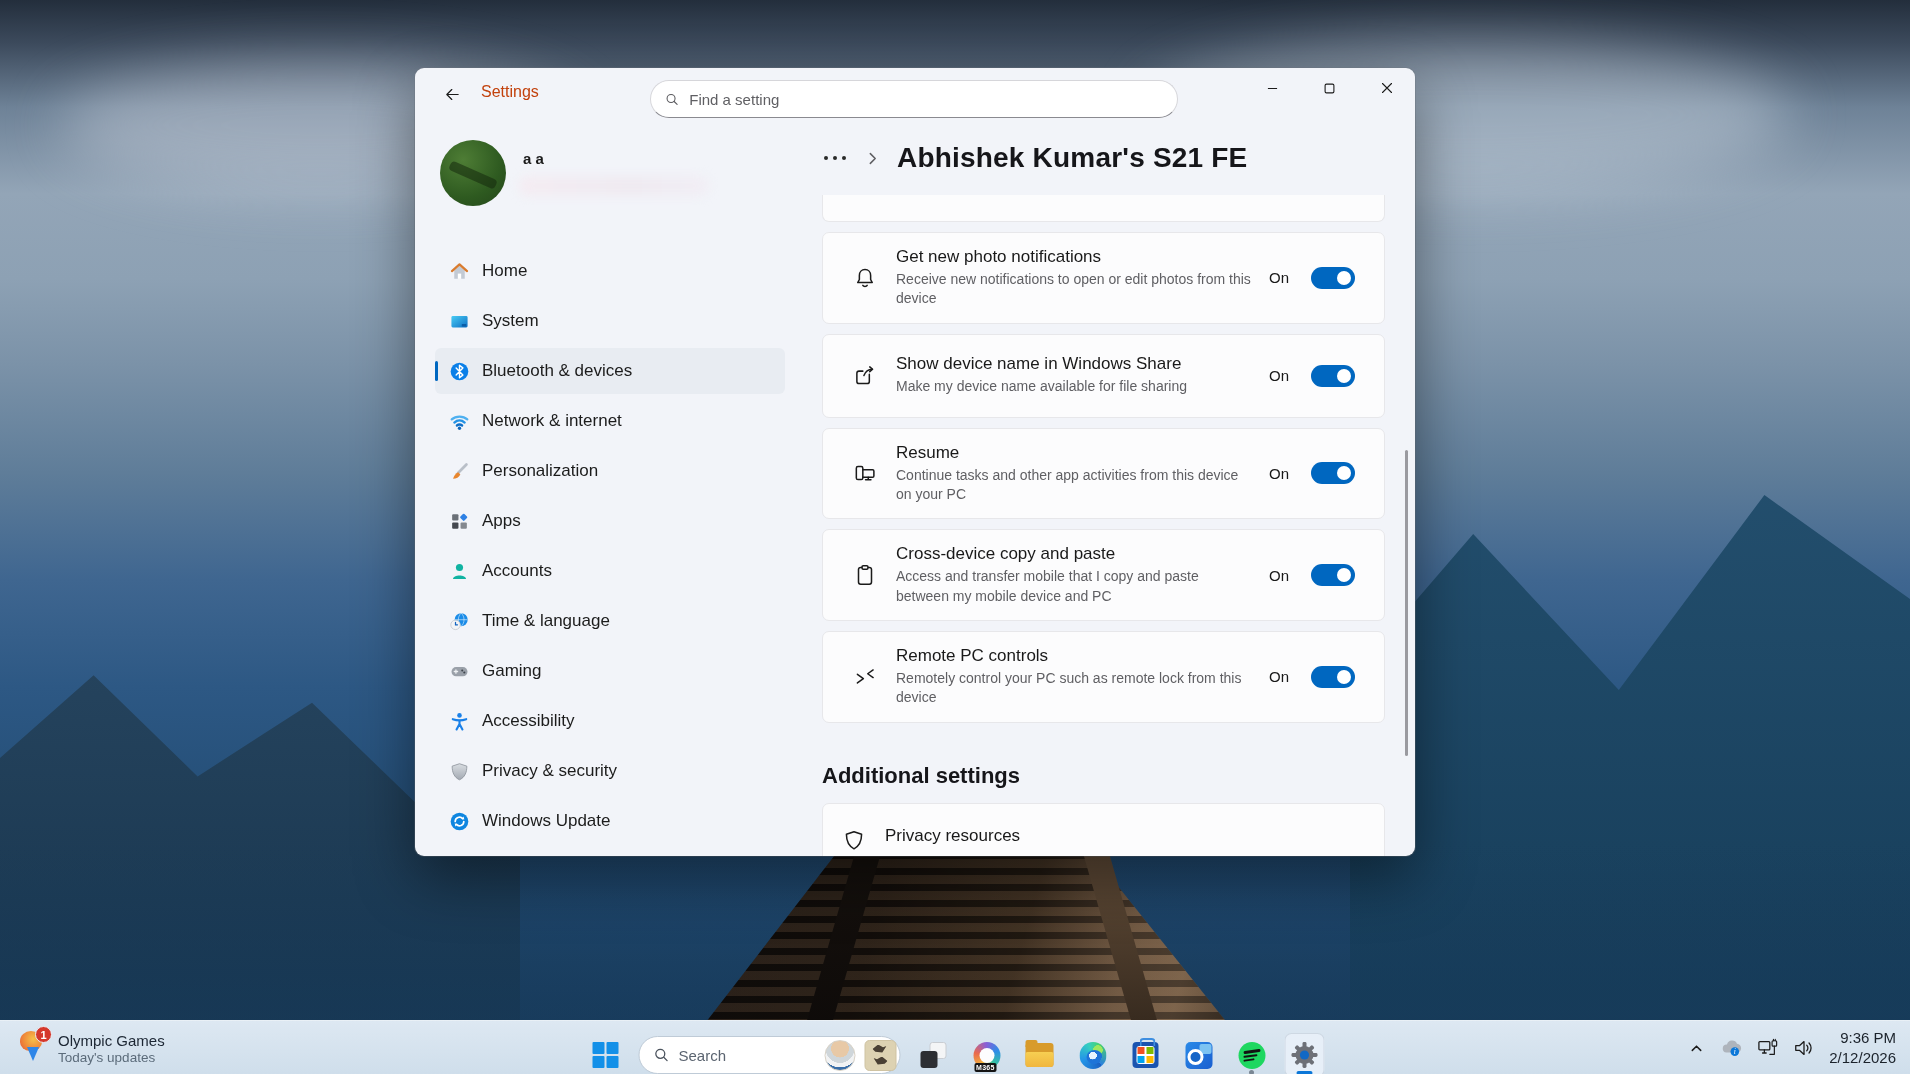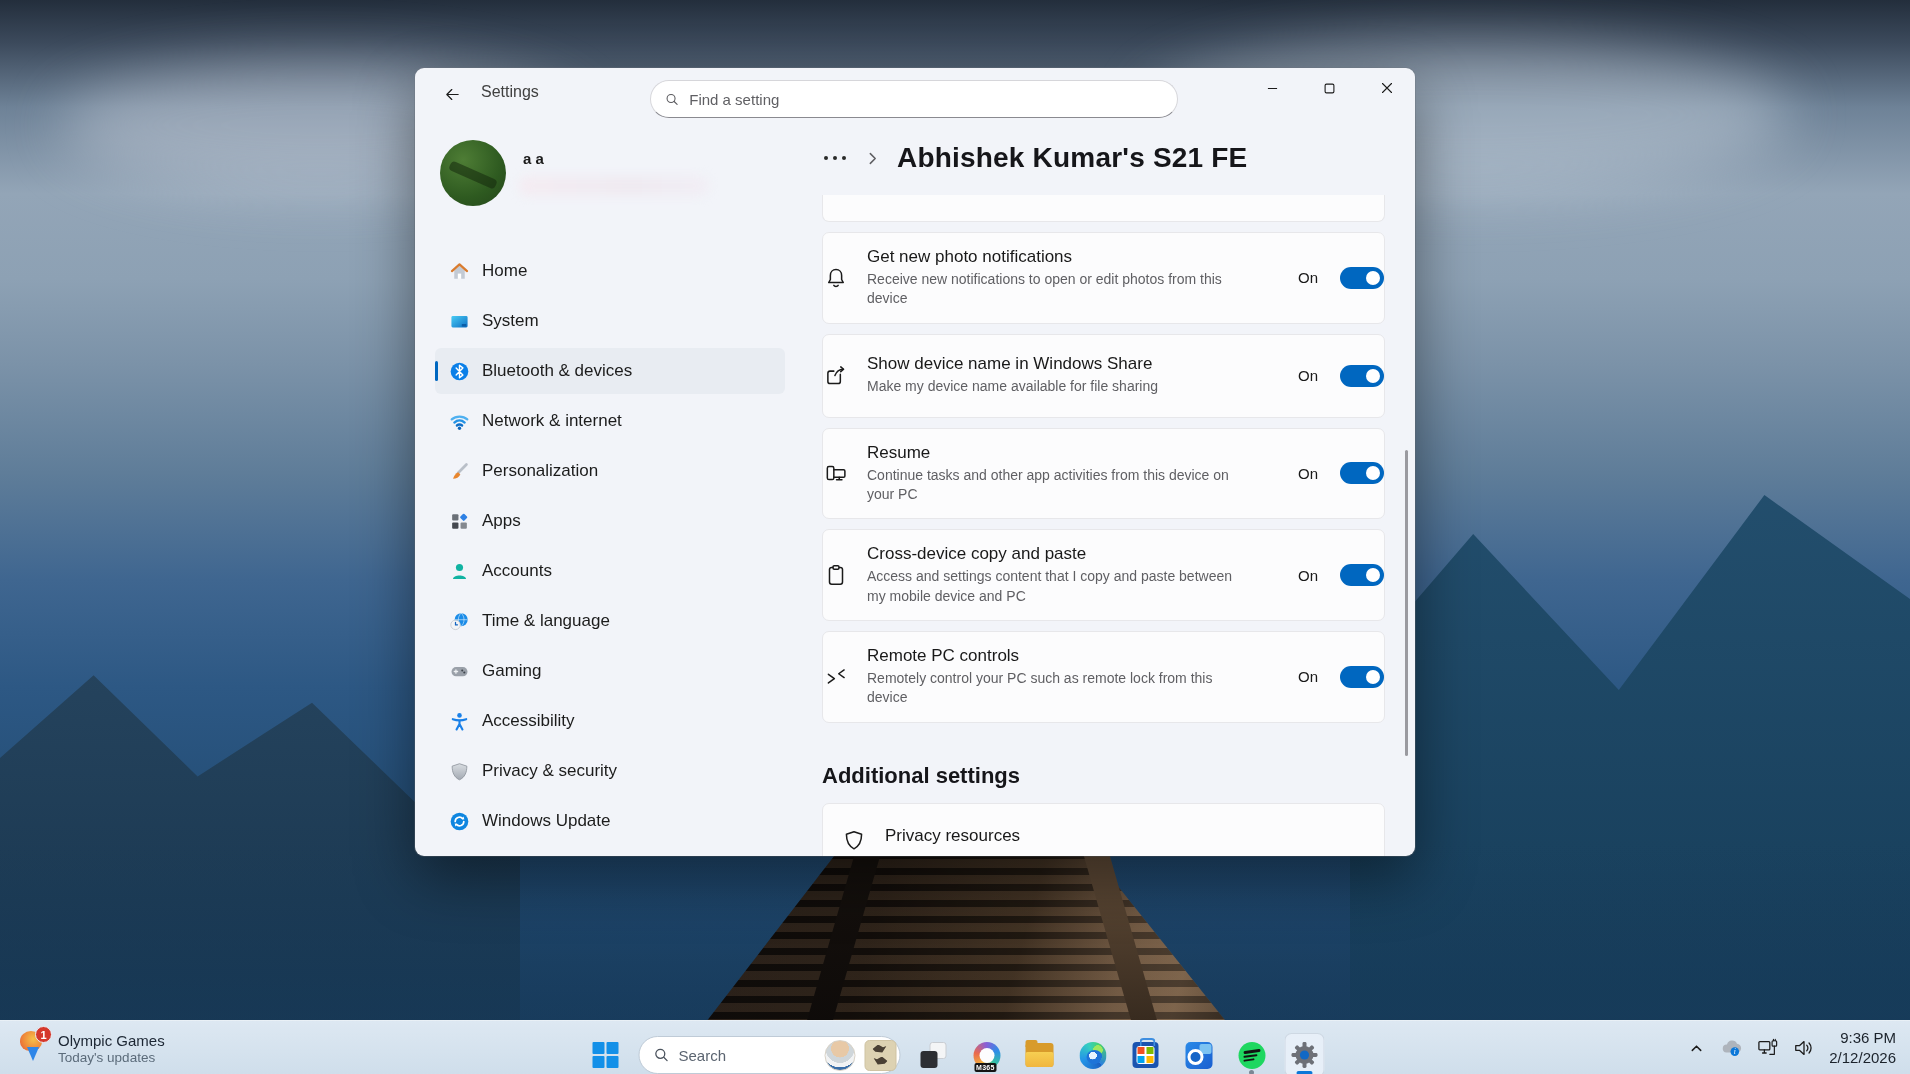--- a/index.html
+++ b/index.html
@@ -28,21 +28,21 @@
   .pier-rail { position:absolute; top:820px; width:26px; height:254px; background:linear-gradient(180deg,#17120e,#0c0908); }
   .rail-l { left:828px; transform:skewX(-16deg); }
   .rail-r { left:1110px; transform:skewX(16deg); background:linear-gradient(180deg,#6b543e,#2a2017); }
 
   
   .win { position:absolute; left:415px; top:68px; width:1000px; height:788px; background:#f2f4f9;
     border-radius:9px; box-shadow:0 22px 60px rgba(0,0,0,.45), 0 0 0 1px rgba(120,130,140,.35); overflow:hidden; }
 
   .titlebar { position:absolute; left:0; top:0; width:100%; height:52px; }
   .back-btn { position:absolute; left:20px; top:10px; width:34px; height:32px; display:flex; align-items:center; justify-content:center; border-radius:5px; }
-  .app-title { position:absolute; left:66px; top:15px; font-size:16px; color:#404040; }
+  .app-title { position:absolute; left:66px; top:15px; font-size:16px; color:#c2410c; }
   .find-box { position:absolute; left:235px; top:12px; width:528px; height:38px; background:#fff;
     border:1px solid #d6d6da; border-bottom:1px solid #8a8a90; border-radius:19px; display:flex; align-items:center; padding:0 14px; gap:10px; }
   .find-box input { border:none; outline:none; width:100%; font-size:15px; color:#333; background:transparent; font-family:inherit; }
   .find-box input::placeholder { color:#5f5f63; }
   .win-controls { position:absolute; right:0; top:0; display:flex; }
   .win-btn { width:57px; height:40px; display:flex; align-items:center; justify-content:center; }
 
   
   .avatar { position:absolute; left:25px; top:72px; width:66px; height:66px; border-radius:50%;
     background:radial-gradient(circle at 35% 30%,#4e7d35,#2e5a20 60%,#24451a); overflow:hidden; }
@@ -59,21 +59,21 @@
 
   
   .crumb { position:absolute; left:407px; top:74px; display:flex; align-items:center; gap:18px; }
   .dots { display:flex; gap:5px; padding:6px 2px; }
   .dots i { width:4px; height:4px; border-radius:50%; background:#2a2a2a; }
   .crumb-title { font-size:28px; font-weight:600; color:#16161a; letter-spacing:.2px; }
 
   .content { position:absolute; left:407px; top:127px; width:563px; }
   .card { background:#fcfcfd; border:1px solid #e7e7ea; border-radius:7px; }
   .partial-card { height:27px; border-top:none; border-radius:0 0 7px 7px; margin-bottom:10px; }
-  .row { display:flex; align-items:center; gap:18px; padding:14px 0; min-height:84px; margin-bottom:10px; }
+  .row { display:flex; align-items:center; gap:18px; padding:14px 29px; min-height:84px; margin-bottom:10px; }
   .row-ic { width:26px; flex:0 0 26px; display:flex; color:#1b1b1b; }
   .row-text { flex:1; max-width:378px; }
   .row-title { font-size:17px; color:#191919; margin-bottom:3px; }
   .row-desc { font-size:14px; color:#5f5f63; line-height:1.38; }
   .row-right { margin-left:auto; display:flex; align-items:center; gap:22px; }
   .on-label { font-size:15px; color:#191919; }
   .toggle { width:44px; height:22px; border-radius:11px; background:#0067c0; position:relative; }
   .toggle .knob { position:absolute; right:4px; top:4px; width:14px; height:14px; border-radius:50%; background:#fff; }
 
   .section-head { font-size:22px; font-weight:600; color:#16161a; margin:40px 0 14px 0; }
@@ -426,21 +426,21 @@
 
     <div class="card row">
       <span class="row-ic">
           <svg viewBox="0 0 24 24" width="26" height="26">
             <rect x="6" y="5" width="12" height="15.5" rx="2" stroke="#1b1b1b" stroke-width="1.4" fill="none"></rect>
             <rect x="9.3" y="3.4" width="5.4" height="3.2" rx="1" stroke="#1b1b1b" stroke-width="1.4" fill="#fcfcfd"></rect>
           </svg>
         </span>
       <div class="row-text">
         <div class="row-title">Cross-device copy and paste</div>
-        <div class="row-desc">Access and settings content that I copy and paste between my mobile device and PC</div>
+        <div class="row-desc">Access and transfer mobile that I copy and paste between my mobile device and PC</div>
       </div>
       <div class="row-right">
         <span class="on-label">On</span>
         <div class="toggle">
             <div class="knob"></div>
           </div>
       </div>
     </div>
 
     <div class="card row">

